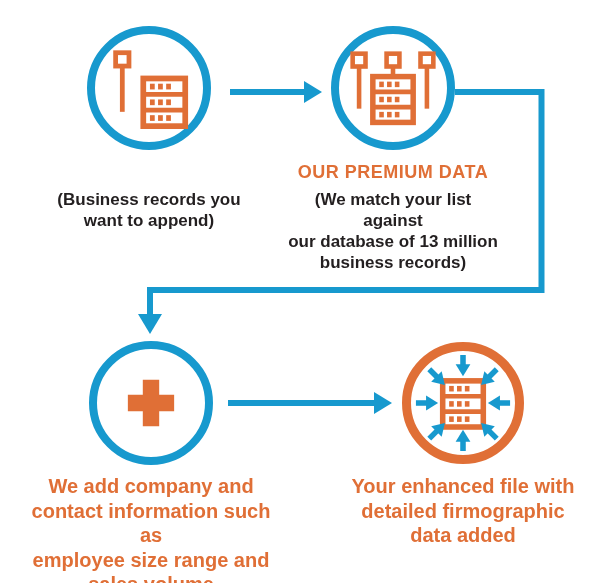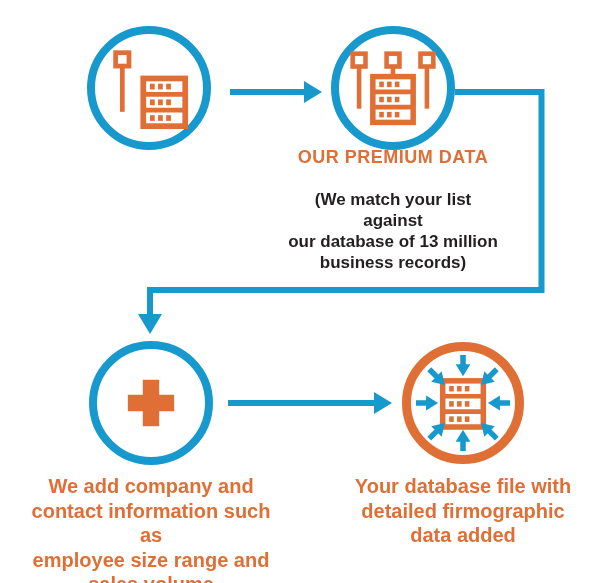--- a/index.html
+++ b/index.html
@@ -156,28 +156,30 @@
       <use href="#in-arrow" transform="translate(81,52) rotate(180)"></use>
       <use href="#in-arrow" transform="translate(52,21) rotate(90)"></use>
       <use href="#in-arrow" transform="translate(52,83) rotate(-90)"></use>
       <use href="#in-arrow" transform="translate(31,31) rotate(45)"></use>
       <use href="#in-arrow" transform="translate(73,31) rotate(135)"></use>
       <use href="#in-arrow" transform="translate(31,75) rotate(-45)"></use>
       <use href="#in-arrow" transform="translate(73,75) rotate(-135)"></use>
     </svg>
   </div>
 
+  <div class="txt step-desc" style="left:44px;top:189px;width:210px;">(Business records you
+want to append)</div>
 
-  <div class="txt step-title" style="left:293px;top:147px;width:200px;">OUR PREMIUM DATA</div>
+  <div class="txt step-title" style="left:293px;top:162px;width:200px;">OUR PREMIUM DATA</div>
   <div class="txt step-desc" style="left:283px;top:189px;width:220px;">(We match your list against
 our database of 13 million
 business records)</div>
 
   <div class="txt step-caption" style="left:21px;top:474px;width:260px;">We add company and
 contact information such as
 employee size range and
 sales volume</div>
 
-  <div class="txt step-caption" style="left:333px;top:474px;width:260px;">Your database file with
+  <div class="txt step-caption" style="left:333px;top:474px;width:260px;">Your enhanced file with
 detailed firmographic
 data added</div>
 
 </div>
 
 </body></html>

